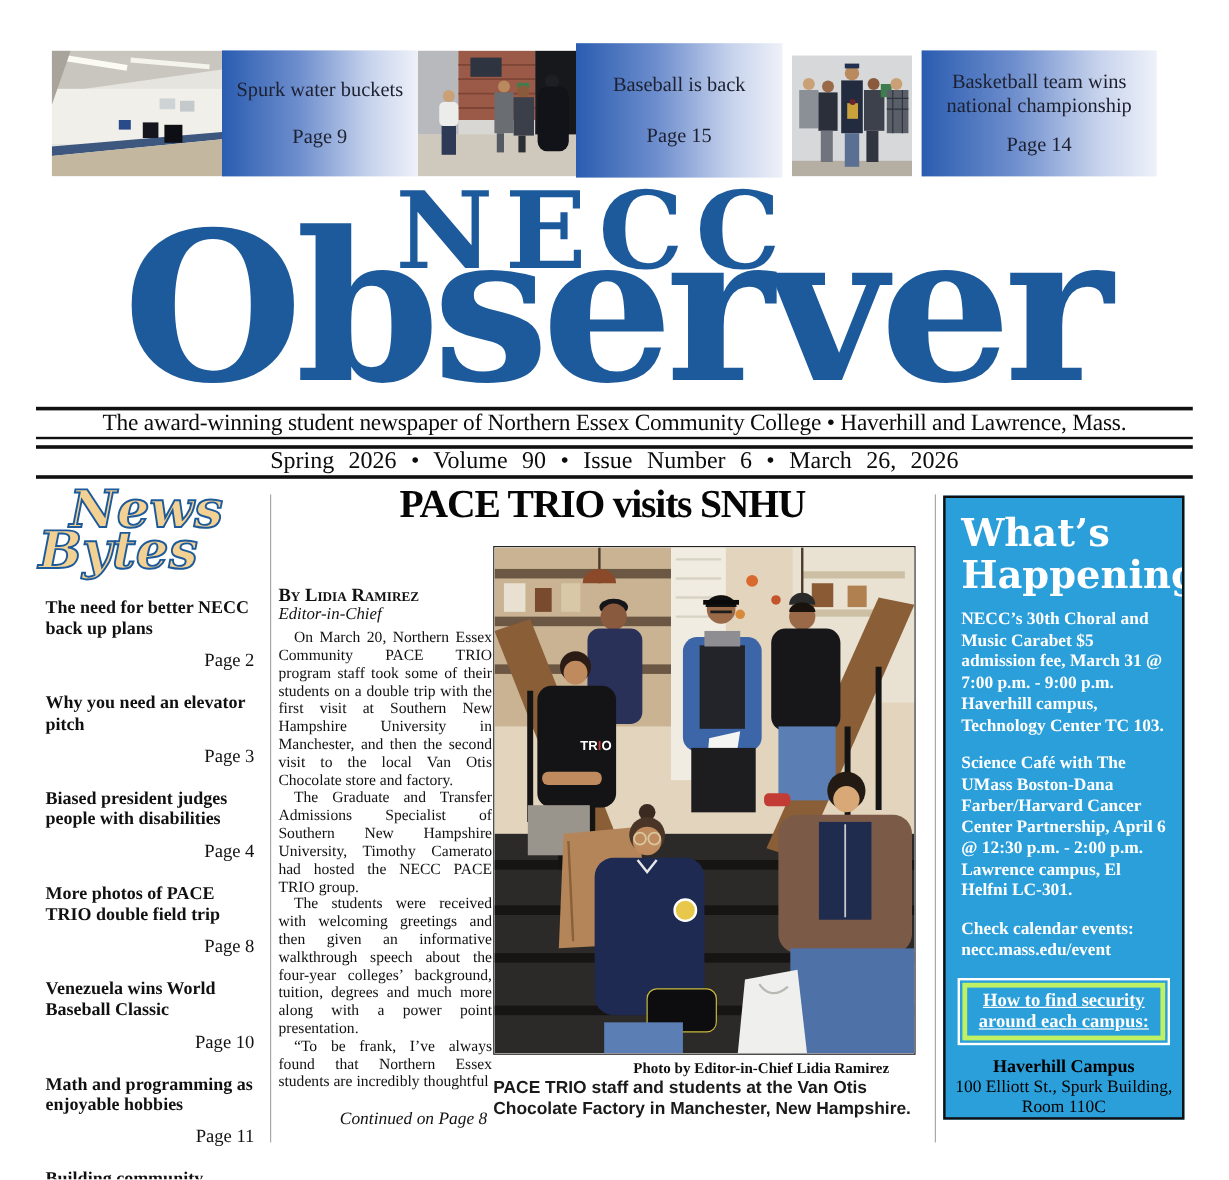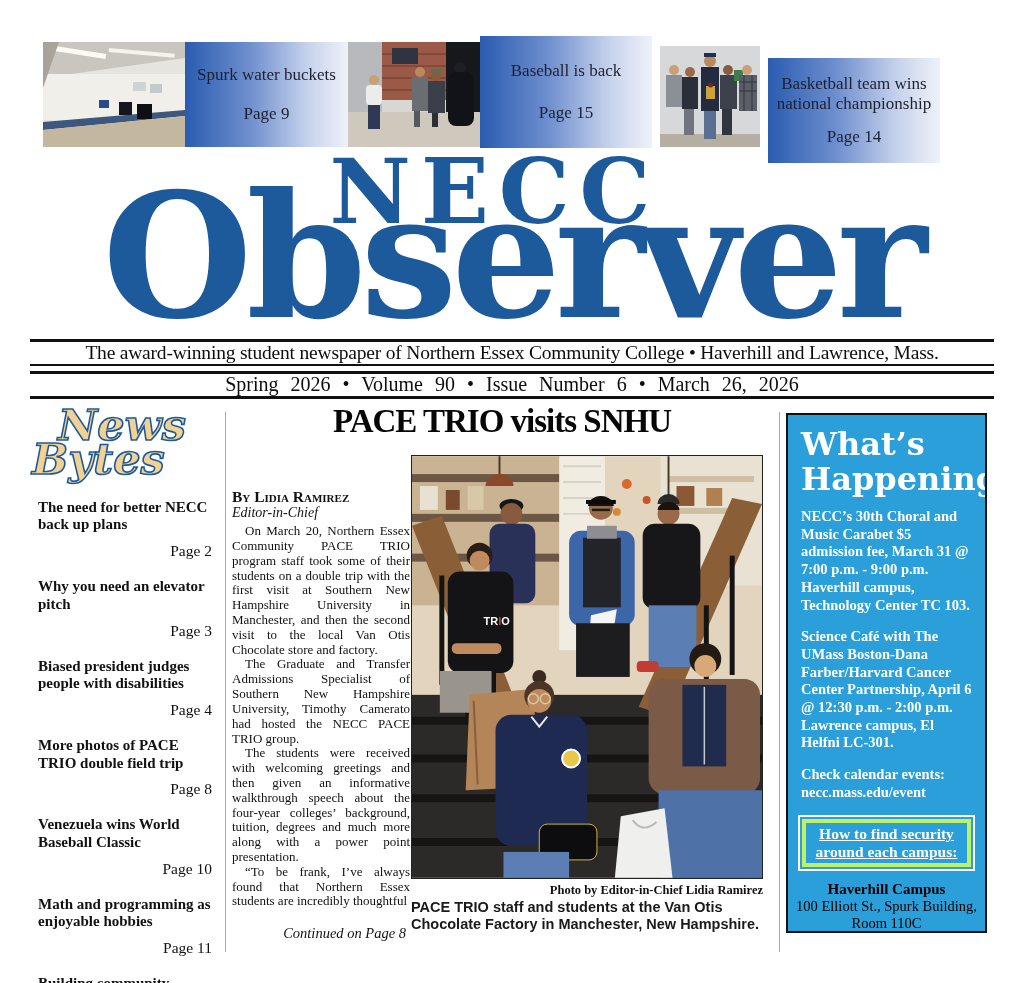--- a/index.html
+++ b/index.html
@@ -8,21 +8,21 @@
 
   
   .tphoto{position:absolute;overflow:hidden;}
   .tphoto svg{display:block;}
   .tbox{position:absolute;display:flex;flex-direction:column;justify-content:space-evenly;
         align-items:center;text-align:center;
         background:linear-gradient(90deg,#2a5cb0 0%,#6f8fce 40%,#c6d2ec 75%,#eef1f9 100%);
         color:#1c2030;font-size:17px;line-height:1.2;padding:4px 8px;box-sizing:border-box;}
   #tbox1{left:185px;top:42px;width:163px;height:105px;}
   #tbox2{left:480px;top:36px;width:172px;height:112px;}
-  #tbox3{left:768px;top:42px;width:172px;height:105px;margin-top:16px;}
+  #tbox3{left:768px;top:42px;width:196px;height:105px;}
   #tphoto1{left:43px;top:42px;width:142px;height:105px;}
   #tphoto2{left:348px;top:42px;width:132px;height:105px;}
   #tphoto3{left:660px;top:46px;width:100px;height:101px;}
 
   
   .necc{position:absolute;left:0;top:147px;width:990px;text-align:center;
         font-family:"DejaVu Serif",serif;font-weight:bold;font-size:89px;line-height:1;
         letter-spacing:10px;color:#1d5a9b;}
   .observer{position:absolute;left:0;top:171px;width:1024px;text-align:center;
         font-family:"DejaVu Serif",serif;font-weight:bold;font-size:172px;line-height:1;
@@ -59,21 +59,21 @@
         font-weight:bold;font-size:33px;letter-spacing:-1px;color:#060606;}
   .article-col{position:absolute;left:232px;top:452px;width:178px;margin-top:36px;}
   .byline{font-weight:bold;font-variant:small-caps;font-size:15.5px;line-height:1.1;}
   .role{font-style:italic;font-size:14px;line-height:1.15;margin-bottom:3px;}
   .article-col p{margin:0;font-size:13px;line-height:1.14;text-align:justify;
         text-indent:13px;hyphens:auto;-webkit-hyphens:auto;}
   .continued{font-style:italic;font-size:14.5px;text-align:right;margin-top:16px;padding-right:4px;}
 
   .photo-main{position:absolute;left:411px;top:455px;width:352px;height:424px;
         border:1px solid #222;box-sizing:border-box;overflow:hidden;}
-  .photo-credit{position:absolute;left:411px;top:883px;width:352px;text-align:right;
+  .photo-credit{position:absolute;left:389px;top:883px;width:352px;text-align:right;
         font-weight:bold;font-size:12.5px;}
   .caption{position:absolute;left:411px;top:899px;width:352px;
         font-family:"Liberation Sans",sans-serif;font-weight:bold;font-size:14.5px;line-height:1.2;color:#1a1a1a;}
 
   
   .happening{position:absolute;left:786px;top:413px;width:201px;height:520px;
         background:#2b9fd9;border:2px solid #101010;box-sizing:border-box;overflow:hidden;}
   .wh-title{font-family:"DejaVu Serif",serif;font-weight:bold;font-size:32px;line-height:1.08;
         color:#ffffff;margin:12px 10px 0 13px;}
   .wh-events{margin:12px 13px 0 13px;color:#ffffff;font-weight:bold;font-size:14.5px;line-height:1.22;}

